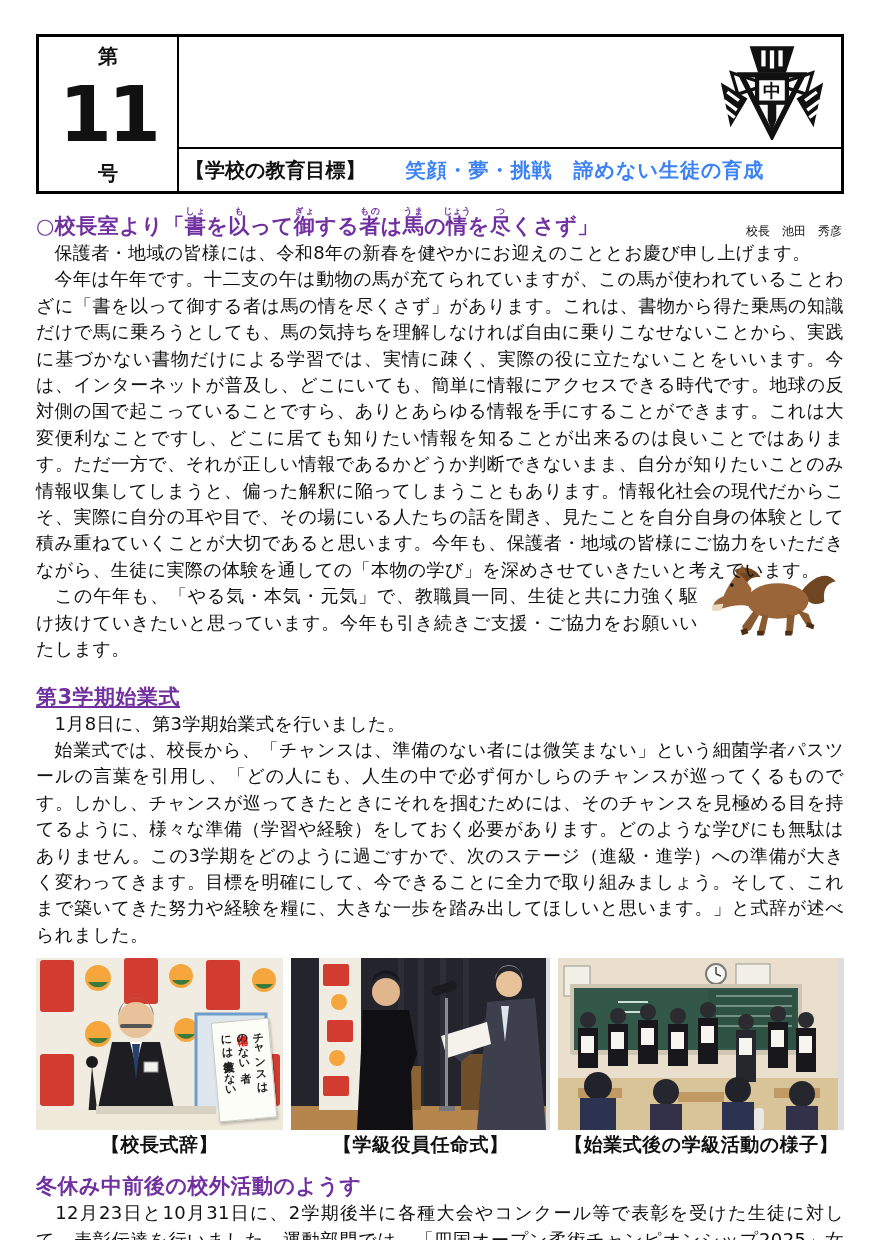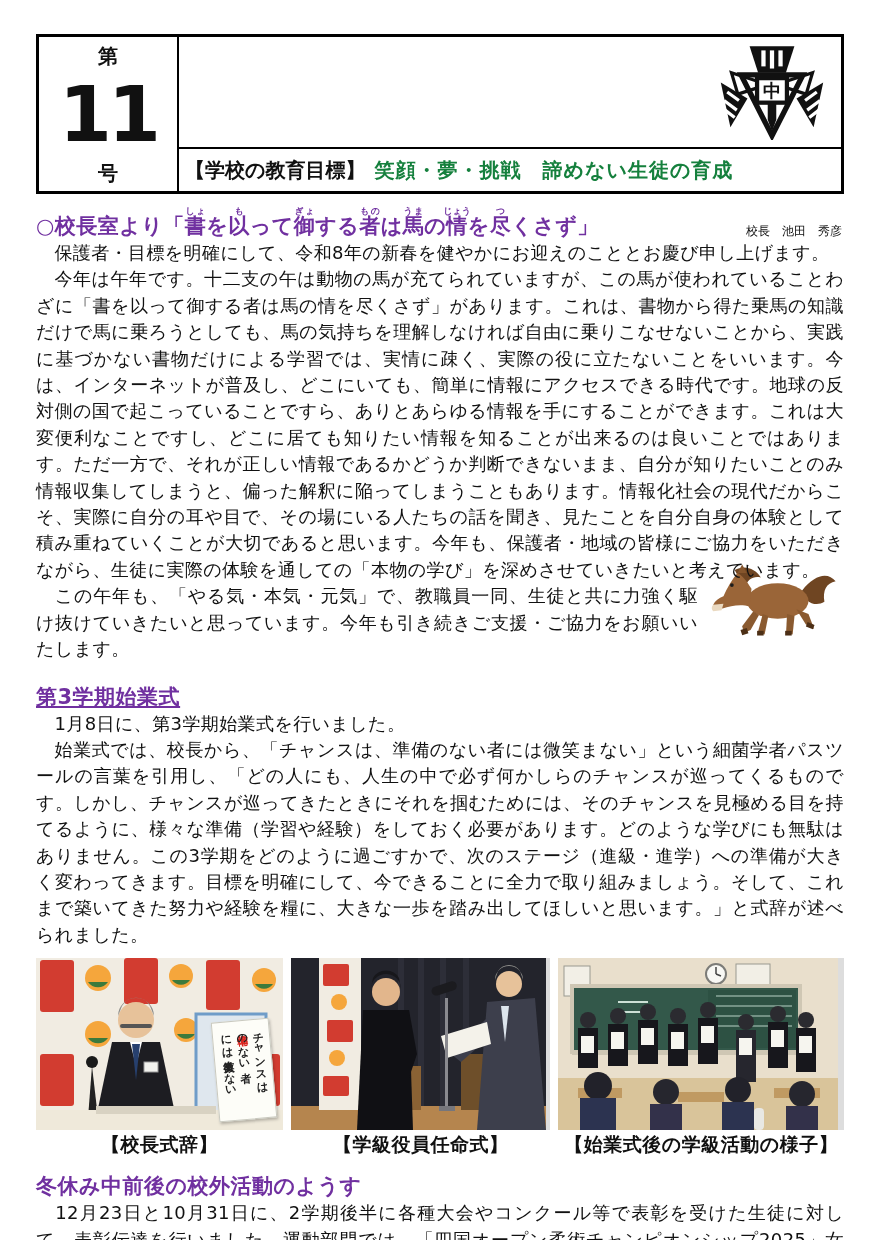--- a/index.html
+++ b/index.html
@@ -18,21 +18,21 @@
               padding-left:16px;overflow:hidden;}
   .masthead-title{font-size:66px;font-weight:bold;font-style:italic;color:#4472c4;
                   letter-spacing:12px;line-height:1;
                   text-shadow:3px 3px 0 #b8cce4, -1px -1px 0 #dbe5f1;}
   .date-block{margin-left:auto;padding-right:14px;font-weight:bold;font-size:20px;line-height:1.4;
               margin-top:26px;}
   .cell-emblem{grid-row:1;grid-column:3;display:flex;align-items:center;justify-content:center;}
   .cell-goal{grid-row:2;grid-column:2/4;border-top:2px solid #000;display:flex;align-items:center;
              padding-left:6px;}
   .goal-label{font-size:20px;font-weight:bold;}
-  .goal-text{font-size:20px;font-weight:bold;color:#15803d;margin-left:9px;letter-spacing:1px;}
+  .goal-text{font-size:20px;font-weight:bold;color:#3b82f6;margin-left:40px;letter-spacing:1px;}
 
   
   .sec1-row{display:flex;align-items:flex-end;margin-top:12px;gap:44px;}
   .sec-heading{color:#7030a0;font-weight:bold;font-size:21px;letter-spacing:.5px;}
   .sec-heading ruby rt{font-size:9px;font-weight:bold;color:#7030a0;letter-spacing:0;}
   .author{margin-left:auto;font-size:12px;font-weight:normal;white-space:nowrap;padding-right:2px;}
   p.body{margin:0;font-size:18px;line-height:26.4px;text-align:justify;letter-spacing:.4px;}
   .h2{margin-top:20px;text-decoration:underline;}
   .h3{margin-top:14px;}
 
@@ -84,21 +84,21 @@
     <div class="cell-goal">
       <span class="goal-label">【学校の教育目標】</span>
       <span class="goal-text">笑顔・夢・挑戦　諦めない生徒の育成</span>
     </div>
   </div>
 
   <div class="sec1-row">
     <span class="sec-heading">○校長室より「<ruby>書<rt>しょ</rt></ruby>を<ruby>以<rt>も</rt></ruby>って<ruby>御<rt>ぎょ</rt></ruby>する<ruby>者<rt>もの</rt></ruby>は<ruby>馬<rt>うま</rt></ruby>の<ruby>情<rt>じょう</rt></ruby>を<ruby>尽<rt>つ</rt></ruby>くさず」</span>
     <span class="author">校長　池田　秀彦</span>
   </div>
-  <p class="body">　保護者・目標を明確にして、令和8年の新春を健やかにお迎えのこととお慶び申し上げます。</p>
+  <p class="body">　保護者・地域の皆様には、令和8年の新春を健やかにお迎えのこととお慶び申し上げます。</p>
   <p class="body">　今年は午年です。十二支の午は動物の馬が充てられていますが、この馬が使われていることわざに「書を以って御する者は馬の情を尽くさず」があります。これは、書物から得た乗馬の知識だけで馬に乗ろうとしても、馬の気持ちを理解しなければ自由に乗りこなせないことから、実践に基づかない書物だけによる学習では、実情に疎く、実際の役に立たないことをいいます。今は、インターネットが普及し、どこにいても、簡単に情報にアクセスできる時代です。地球の反対側の国で起こっていることですら、ありとあらゆる情報を手にすることができます。これは大変便利なことですし、どこに居ても知りたい情報を知ることが出来るのは良いことではあります。ただ一方で、それが正しい情報であるかどうか判断できないまま、自分が知りたいことのみ情報収集してしまうと、偏った解釈に陥ってしまうこともあります。情報化社会の現代だからこそ、実際に自分の耳や目で、その場にいる人たちの話を聞き、見たことを自分自身の体験として積み重ねていくことが大切であると思います。今年も、保護者・地域の皆様にご協力をいただきながら、生徒に実際の体験を通しての「本物の学び」を深めさせていきたいと考えています。</p>
   <div class="horse-wrap">
     <svg width="142" height="86" viewBox="0 0 150 92" aria-hidden="true">
       <path d="M106 36 C120 18 134 16 142 26 C132 28 128 36 130 48 C120 54 108 48 106 36 Z" fill="#6f4522"></path>
       <path d="M34 14 C44 8 56 12 62 22 C54 20 48 24 45 32 C40 24 36 18 34 14 Z" fill="#6f4522"></path>
       <ellipse cx="80" cy="47" rx="33" ry="19" fill="#9a6538"></ellipse>
       <path d="M52 34 C46 24 42 20 37 17 C31 24 26 33 22 42 C17 44 13 47 11 51 L21 55 C30 52 41 50 50 53 Z" fill="#9a6538"></path>
       <path d="M11 51 C9 53 9 56 11 58 L20 57 L22 50 Z" fill="#ead9c0"></path>
       <circle cx="31" cy="30" r="2" fill="#1d1d1d"></circle>
       <path d="M37 17 L42 8 L47 17 Z" fill="#85552c"></path>

